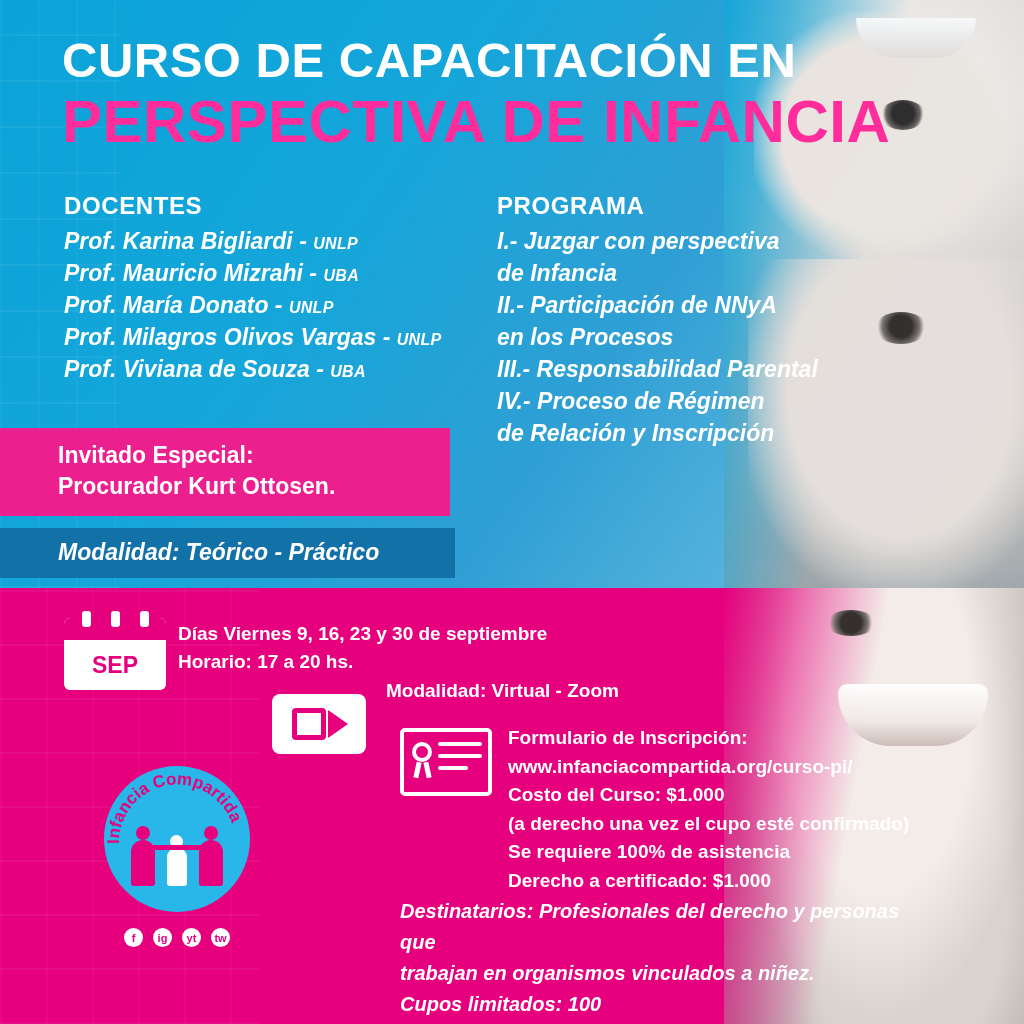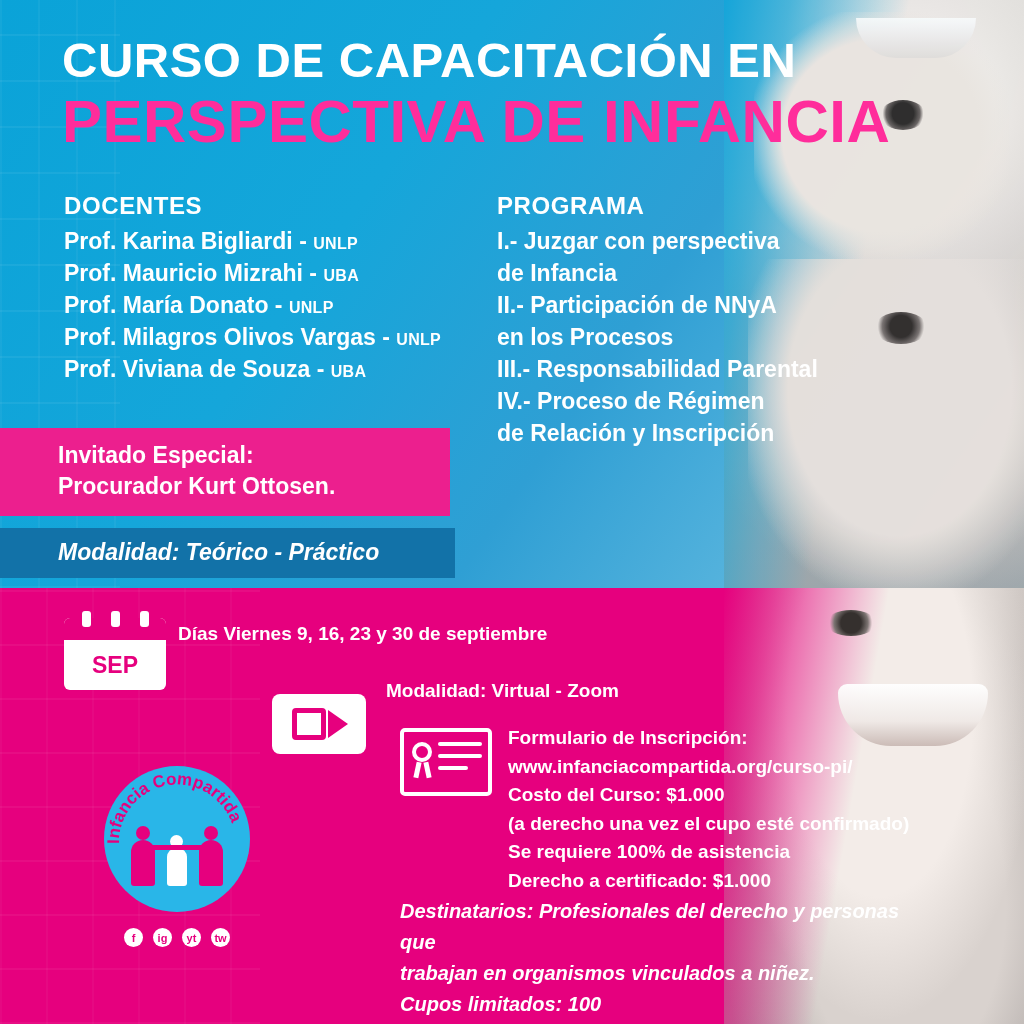--- a/index.html
+++ b/index.html
@@ -79,20 +79,21 @@
   .col-left  { position: absolute; left: 64px; top: 192px; width: 430px; color: #fff; }
   .col-right { position: absolute; left: 497px; top: 192px; width: 390px; color: #fff; }
 
   .sec-title {
     font-size: 24px; font-weight: 800; letter-spacing: .6px;
     margin-bottom: 6px;
   }
   .teacher, .prog-line {
     font-size: 23px; font-weight: 700; line-height: 1.39;
     white-space: nowrap;
+    font-style: italic;
   }
   .teacher .inst {
     font-size: 16px; font-weight: 700; letter-spacing: .3px;
   }
   .prog-line { font-weight: 700; }
 
   
   .banner-pink {
     position: absolute; left: 0; top: 428px;
     width: 450px; padding: 12px 0 14px 58px;
@@ -309,20 +310,21 @@
     <div class="cal-top">
       <span class="ring r1"></span>
       <span class="ring r2"></span>
       <span class="ring r3"></span>
     </div>
     <div class="cal-month">SEP</div>
   </div>
 
   <div class="dates">
     <div>Días Viernes 9, 16, 23 y 30 de septiembre</div>
+    <div>Horario: 17 a 20 hs.</div>
   </div>
 
   <div class="cam">
     <span class="lens"></span>
     <span class="tri"></span>
   </div>
   <div class="zoom-text">Modalidad: Virtual - Zoom</div>
 
   <div class="cert">
     <span class="seal"></span>

